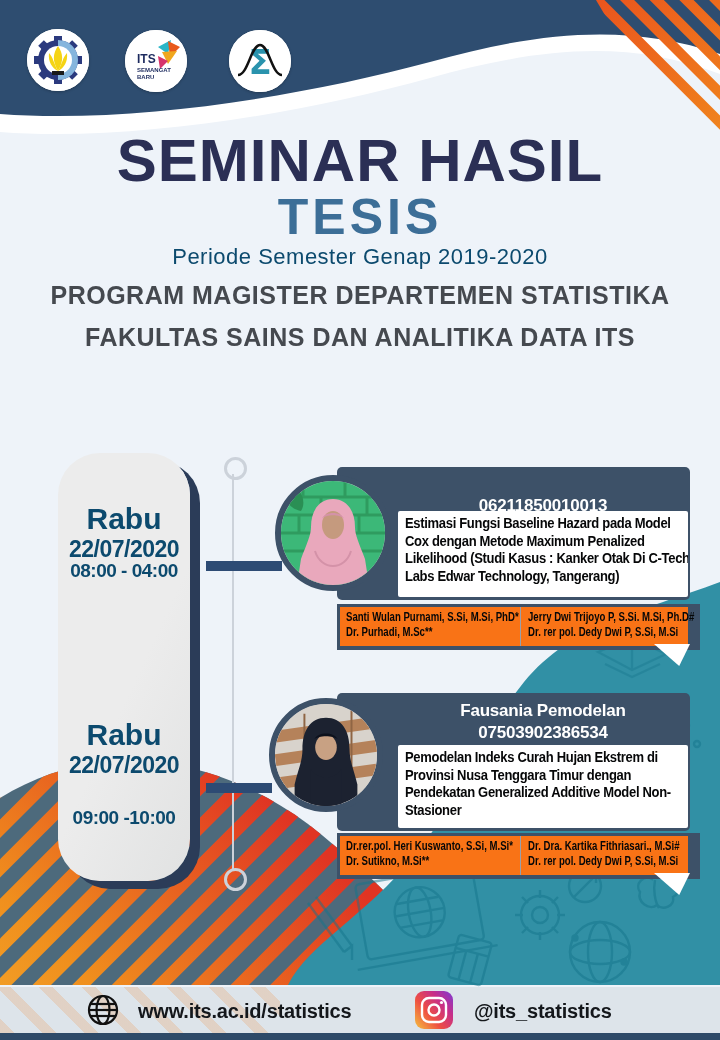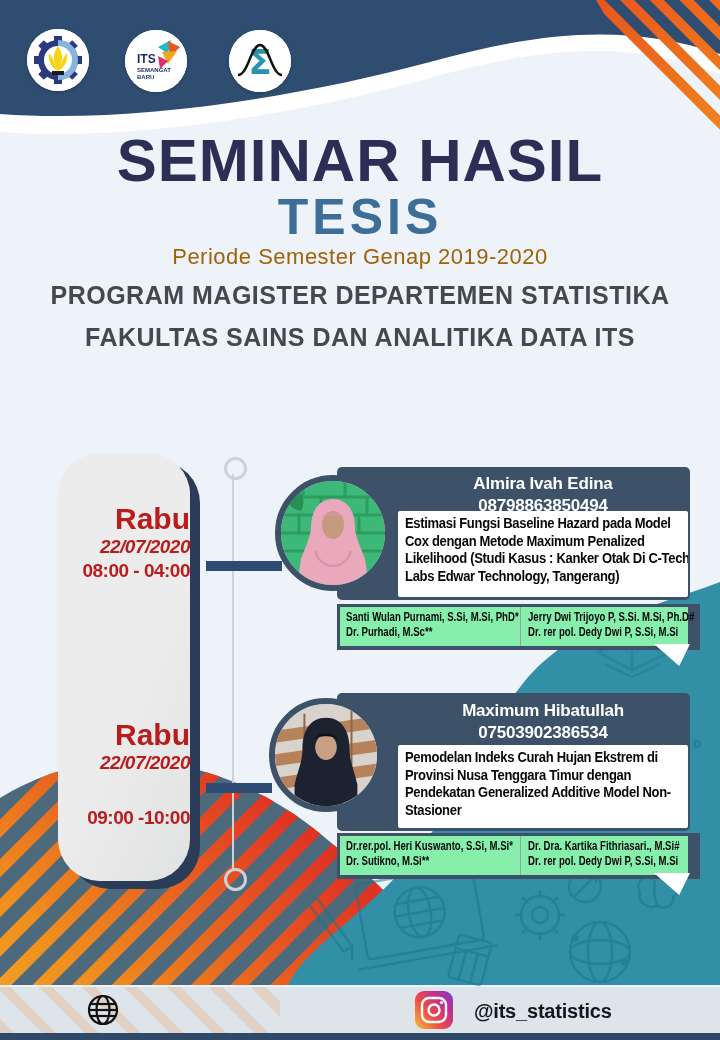--- a/index.html
+++ b/index.html
@@ -12,44 +12,44 @@
   .logo{position:absolute;width:62px;height:62px;border-radius:50%;background:#fff;z-index:3;
         box-shadow:0 1px 3px rgba(0,0,0,.25);}
   .logo svg{width:62px;height:62px;}
 
   
   .title-main{position:absolute;top:131px;left:0;width:720px;text-align:center;z-index:2;
               font-size:60px;font-weight:bold;letter-spacing:1px;color:#2b2f55;line-height:1;}
   .title-sub{position:absolute;top:192px;left:0;width:720px;text-align:center;z-index:2;
              font-size:50px;font-weight:bold;letter-spacing:4px;color:#3c6e97;line-height:1;}
   .title-period{position:absolute;top:244px;left:0;width:720px;text-align:center;z-index:2;
-                font-size:22px;color:#a16207;letter-spacing:.5px;}
+                font-size:22px;color:#0c4a6e;letter-spacing:.5px;}
   .program-line{position:absolute;left:0;width:720px;text-align:center;z-index:2;
                 font-size:25px;font-weight:bold;letter-spacing:.5px;color:#45494f;}
 
   
   .date-block{position:absolute;left:58px;top:453px;width:132px;height:428px;border-radius:42px;
               background:linear-gradient(115deg,#ececec 0 55%,#e1e2e2 100%);
               box-shadow:10px 8px 0 #2b3c58;z-index:2;}
-  .date-text{position:absolute;left:58px;width:132px;text-align:right;color:#b91c1c;z-index:3;
+  .date-text{position:absolute;left:58px;width:132px;text-align:center;color:#0c4a6e;z-index:3;
              font-weight:bold;line-height:1.05;}
-  .t-day{font-size:30px;} .t-date{font-size:19px;letter-spacing:-.5px;font-style:italic;} .t-time{font-size:19px;letter-spacing:-.5px;}
+  .t-day{font-size:30px;} .t-date{font-size:23px;letter-spacing:-.5px;} .t-time{font-size:19px;letter-spacing:-.5px;}
   .tl-line{position:absolute;left:232px;top:474px;width:2px;height:395px;background:#ccd2da;z-index:1;}
   .tl-dot{position:absolute;width:17px;height:17px;border:3px solid #ccd2da;border-radius:50%;z-index:1;background:transparent;}
   .tl-bar{position:absolute;height:10px;background:#2d4b74;z-index:2;}
 
   
   .panel{position:absolute;left:337px;width:353px;background:#3d5168;border-radius:5px;z-index:2;}
   .p-name{position:absolute;left:61px;width:290px;text-align:center;color:#fff;font-weight:bold;
           font-size:17px;line-height:1.25;letter-spacing:-.2px;}
   .whitebox{position:absolute;left:61px;width:290px;background:#fff;border-radius:2px;overflow:hidden;}
   .thesis{margin:4px 0 0 7px;width:312px;transform:scaleX(.93);transform-origin:0 0;
           font-size:14px;font-weight:bold;line-height:17.5px;letter-spacing:-.35px;color:#060708;}
   .advpanel{position:absolute;left:337px;width:363px;height:46px;background:#3d5168;z-index:2;}
-  .advbox{position:absolute;left:3px;top:3px;width:348px;height:39px;background:#86efac;display:flex;}
+  .advbox{position:absolute;left:3px;top:3px;width:348px;height:39px;background:#f97316;display:flex;}
   .advcol{padding:3px 2px 0 6px;}
   .advcol.c1{width:172px;border-right:1px solid #99a0ab;}
   .advcol.c2{flex:1;padding-left:7px;}
   .advline{white-space:nowrap;transform:scaleX(.8);transform-origin:0 50%;
            font-size:12px;font-weight:bold;line-height:15px;color:#060708;}
   .fold{position:absolute;width:36px;height:22px;background:#fff;z-index:3;
         clip-path:polygon(0 0,100% 0,70% 100%);}
   .photo{position:absolute;border-radius:50%;border:6px solid #3d5168;overflow:hidden;z-index:4;background:#ccc;}
   .photo svg{width:100%;height:100%;}
 
@@ -252,22 +252,21 @@
 
   <div class="date-block"></div>
   <div class="date-text t-day" style="top:503px;">Rabu</div>
   <div class="date-text t-date" style="top:537px;">22/07/2020</div>
   <div class="date-text t-time" style="top:561px;">08:00 - 04:00</div>
   <div class="date-text t-day" style="top:719px;">Rabu</div>
   <div class="date-text t-date" style="top:753px;">22/07/2020</div>
   <div class="date-text t-time" style="top:808px;">09:00 -10:00</div>
 
   <div class="panel" style="top:467px;height:133px;">
-    <div class="p-name" style="top:6px;">Almira Ivah Edina</div>
-    <div class="p-name" style="top:28px;">08798863850494</div>
+    <div class="p-name" style="top:28px;">06211850010013</div>
     <div class="whitebox" style="top:44px;height:86px;">
       <div class="thesis">Estimasi Fungsi Baseline Hazard pada Model Cox dengan Metode Maximum Penalized Likelihood (Studi Kasus : Kanker Otak Di C-Tech Labs Edwar Technology, Tangerang)</div>
     </div>
   </div>
   <div class="advpanel" style="top:604px;">
     <div class="advbox">
       <div class="advcol c1">
         <div class="advline">Santi Wulan Purnami, S.Si, M.Si, PhD*</div>
         <div class="advline">Dr. Purhadi, M.Sc**</div>
       </div>
@@ -295,21 +294,21 @@
       </g>
       <path d="M8,0 C20,8 26,20 20,30 C8,28 0,16 0,4 Z" fill="#2a8f54"></path>
       <path d="M52,18 C38,18 30,30 30,46 C30,54 26,62 20,78 L16,104 L88,104 L84,78 C78,62 74,54 74,46 C74,30 66,18 52,18 Z" fill="#e9a8bc"></path>
       <ellipse cx="52" cy="44" rx="11" ry="14" fill="#c59a7e"></ellipse>
       <path d="M41,38 C43,30 61,30 63,38 C60,33 44,33 41,38 Z" fill="#d492a8"></path>
       <path d="M34,70 C40,90 64,90 70,70" stroke="#d492a8" stroke-width="2" fill="none"></path>
     </svg>
   </div>
 
   <div class="panel" style="top:693px;height:138px;">
-    <div class="p-name" style="top:7px;">Maximum Hibatullah</div>
+    <div class="p-name" style="top:7px;">Fausania Pemodelan</div>
     <div class="p-name" style="top:29px;">07503902386534</div>
     <div class="whitebox" style="top:52px;height:83px;">
       <div class="thesis">Pemodelan Indeks Curah Hujan Ekstrem di Provinsi Nusa Tenggara Timur dengan Pendekatan Generalized Additive Model Non-Stasioner</div>
     </div>
   </div>
   <div class="advpanel" style="top:833px;">
     <div class="advbox">
       <div class="advcol c1">
         <div class="advline">Dr.rer.pol. Heri Kuswanto, S.Si, M.Si*</div>
         <div class="advline">Dr. Sutikno, M.Si**</div>
@@ -351,20 +350,21 @@
     <div class="footer-stripefade"></div>
     <div class="globe-wrap">
       <svg viewBox="0 0 34 34" fill="none" stroke="#111" stroke-width="2.2">
         <circle cx="17" cy="17" r="14"></circle>
         <ellipse cx="17" cy="17" rx="6.5" ry="14"></ellipse>
         <line x1="4" y1="11" x2="30" y2="11"></line>
           <line x1="3" y1="17" x2="31" y2="17"></line>
           <line x1="4" y1="23" x2="30" y2="23"></line>
       </svg>
     </div>
+    <div class="footer-text" style="left:138px;">www.its.ac.id/statistics</div>
     <div class="ig-icon">
       <svg viewBox="0 0 38 38" fill="none" stroke="#fff" stroke-width="2.4">
         <rect x="7" y="7" width="24" height="24" rx="7"></rect>
         <circle cx="19" cy="19" r="5.5"></circle>
         <circle cx="26.5" cy="11.5" r="1.6" fill="#fff" stroke="none"></circle>
       </svg>
     </div>
     <div class="footer-text" style="left:474px;">@its_statistics</div>
   </div>
   <div class="bottom-strip"></div>

